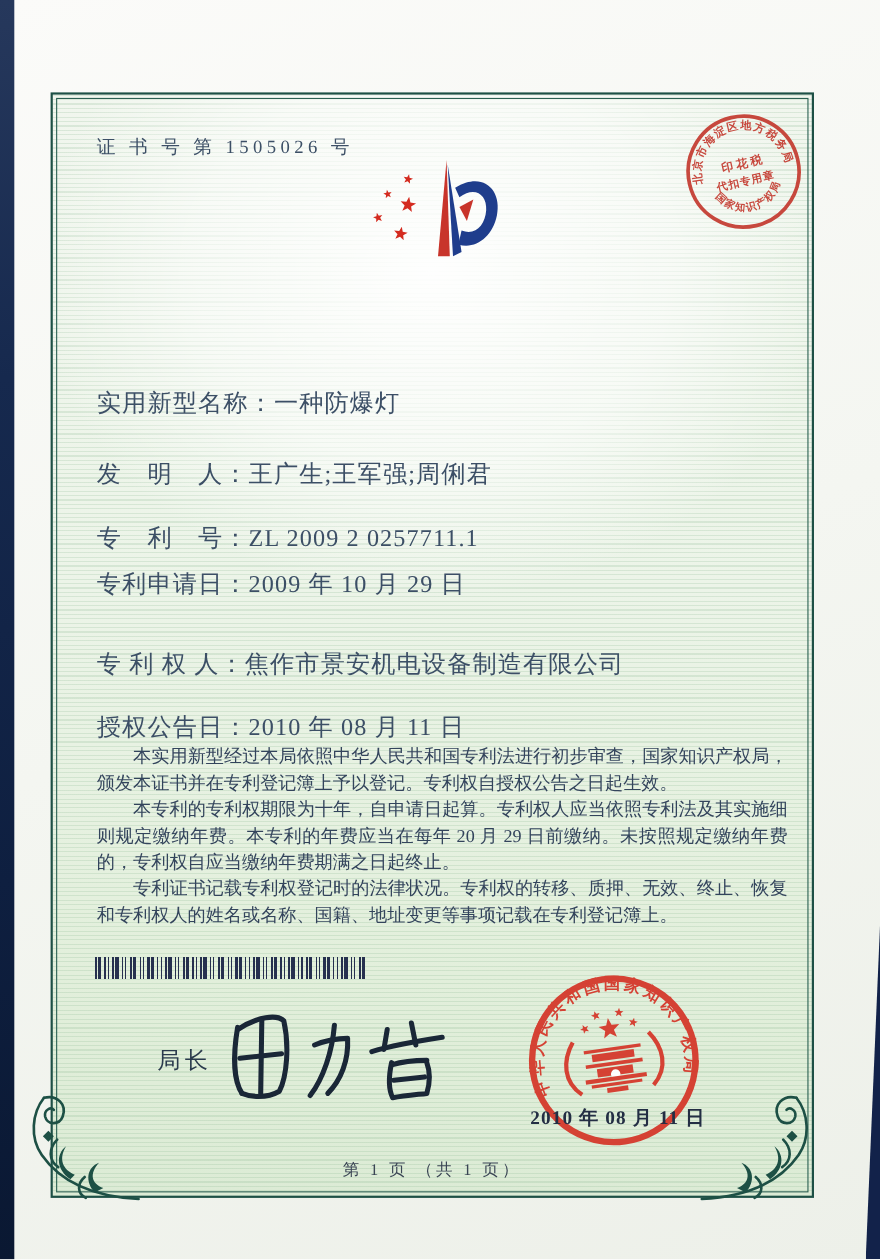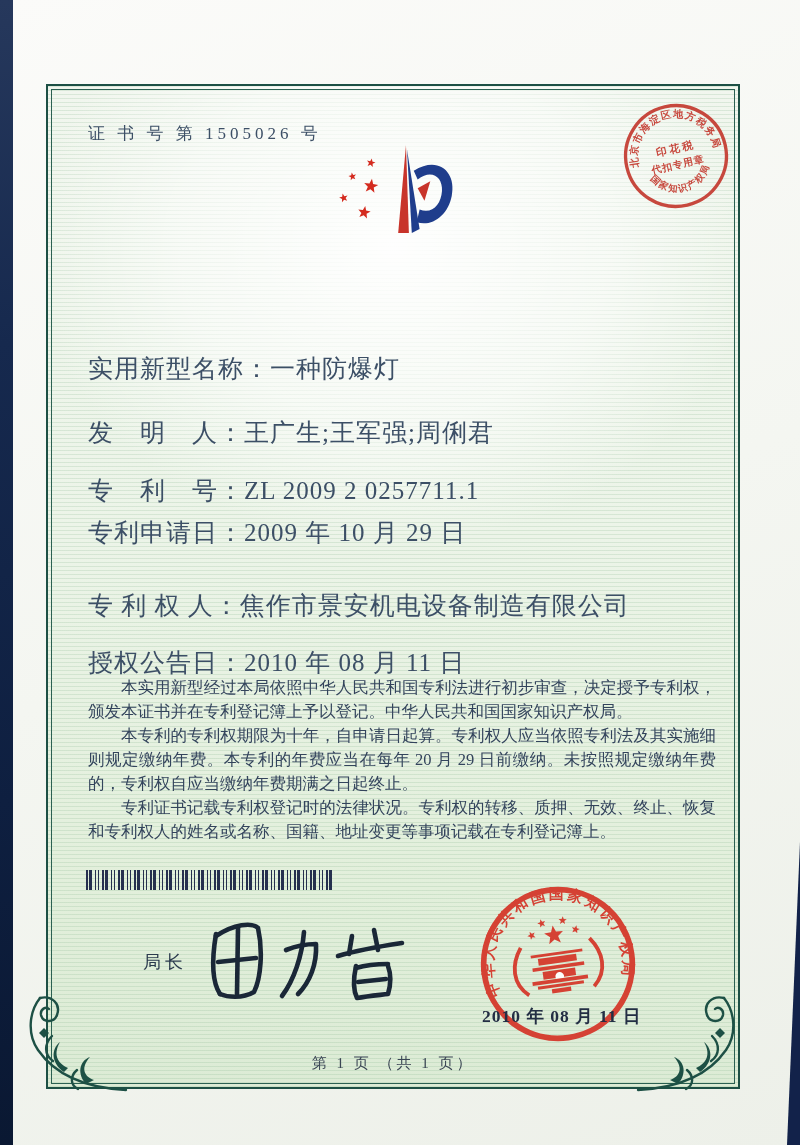--- a/index.html
+++ b/index.html
@@ -19,36 +19,36 @@
       radial-gradient(ellipse 70% 40% at 50% 16%, rgba(255,255,255,0.95) 0%, rgba(255,255,255,0.55) 45%, rgba(255,255,255,0) 75%),
       repeating-linear-gradient(0deg, rgba(132,180,140,0.22) 0px, rgba(132,180,140,0.22) 1px, rgba(255,255,255,0) 1px, rgba(255,255,255,0) 4px),
       linear-gradient(180deg,#f1f6ee 0%,#ecf4e8 45%,#e2efdb 80%,#dcebd5 100%);}
   .frame-inner-line{position:absolute;inset:3px;border:1px solid #2b6052;}
   .flourish{position:absolute;z-index:3;}
   
   .cert-no{position:absolute;left:88px;top:122px;font-size:17px;letter-spacing:4px;color:#3c4f66;z-index:4;}
   .title{position:absolute;left:46px;top:246px;width:694px;text-align:center;
     font-size:43px;font-weight:bold;letter-spacing:9px;color:#1d2838;z-index:4;}
   .fields{position:absolute;left:88px;top:0;width:640px;z-index:4;}
-  .field-row{position:absolute;font-size:25px;color:#3c4f66;letter-spacing:1px;white-space:nowrap;}
+  .field-row{position:absolute;font-size:22px;color:#3c4f66;letter-spacing:1px;white-space:nowrap;}
   .field-row:nth-of-type(1){top:352px;}
   .field-row:nth-of-type(2){top:416px;}
   .field-row:nth-of-type(3){top:474px;}
   .field-row:nth-of-type(4){top:516px;}
   .field-row:nth-of-type(5){top:589px;}
   .field-row:nth-of-type(6){top:646px;}
   .paragraphs{position:absolute;left:88px;top:676px;width:628px;z-index:4;}
   .paragraphs p{margin:0;text-indent:2em;text-align:justify;font-size:16.5px;line-height:24px;color:#33445c;}
   .barcode{position:absolute;left:86px;top:870px;width:246px;height:20px;z-index:4;
     background:repeating-linear-gradient(90deg,
       #26304f 0px,#26304f 2px,rgba(255,255,255,0) 2px,rgba(255,255,255,0) 3px,
       #26304f 3px,#26304f 6px,rgba(255,255,255,0) 6px,rgba(255,255,255,0) 9px,
       #26304f 9px,#26304f 10px,rgba(255,255,255,0) 10px,rgba(255,255,255,0) 12px,
       #26304f 12px,#26304f 13px,rgba(255,255,255,0) 13px,rgba(255,255,255,0) 16px);}
-  .signer-title{position:absolute;left:143px;top:950px;font-size:18px;letter-spacing:4px;color:#2a3a4d;z-index:4;}
+  .signer-title{position:absolute;left:143px;top:950px;font-size:21px;letter-spacing:4px;color:#2a3a4d;z-index:4;}
   .signature{position:absolute;left:200px;top:906px;width:215px;height:102px;z-index:4;}
   .tax-stamp{position:absolute;left:620px;top:100px;width:112px;height:112px;z-index:5;transform:rotate(-13deg);opacity:0.92;}
   .seal{position:absolute;left:476px;top:882px;width:164px;height:164px;z-index:4;transform:rotate(-8deg);opacity:0.95;}
   .issue-date{position:absolute;left:482px;top:1004px;width:180px;font-size:17.5px;font-weight:bold;
     letter-spacing:1px;color:#232e44;z-index:6;white-space:nowrap;}
   .footer{position:absolute;left:46px;top:1054px;width:694px;text-align:center;
     font-size:15px;letter-spacing:3px;color:#3a4554;z-index:4;}
   .logo{position:absolute;left:332px;top:138px;width:146px;height:114px;z-index:4;}
 </style>
 </head>
@@ -142,21 +142,21 @@
     </div>
     <div class="field-row">
       <span>专 利 权 人：</span><span>焦作市景安机电设备制造有限公司</span>
     </div>
     <div class="field-row">
       <span>授权公告日：</span><span>2010 年 08 月 11 日</span>
     </div>
   </div>
 
   <div class="paragraphs">
-    <p>本实用新型经过本局依照中华人民共和国专利法进行初步审查，决定授予专利权，颁发本证书并在专利登记簿上予以登记。中华人民共和国国家知识产权局。</p>
+    <p>本实用新型经过本局依照中华人民共和国专利法进行初步审查，国家知识产权局，颁发本证书并在专利登记簿上予以登记。专利权自授权公告之日起生效。</p>
     <p>本专利的专利权期限为十年，自申请日起算。专利权人应当依照专利法及其实施细则规定缴纳年费。本专利的年费应当在每年 20 月 29 日前缴纳。未按照规定缴纳年费的，专利权自应当缴纳年费期满之日起终止。</p>
     <p>专利证书记载专利权登记时的法律状况。专利权的转移、质押、无效、终止、恢复和专利权人的姓名或名称、国籍、地址变更等事项记载在专利登记簿上。</p>
   </div>
 
   <div class="barcode"></div>
 
   <div class="signer-title">局长</div>
   <svg class="signature" viewBox="0 0 215 102" aria-label="田力普">
     <g stroke="#1a2737" stroke-width="4.6" fill="none" stroke-linecap="round" stroke-linejoin="round">
       <path d="M 16,28 C 12,52 12,76 20,88"></path>

